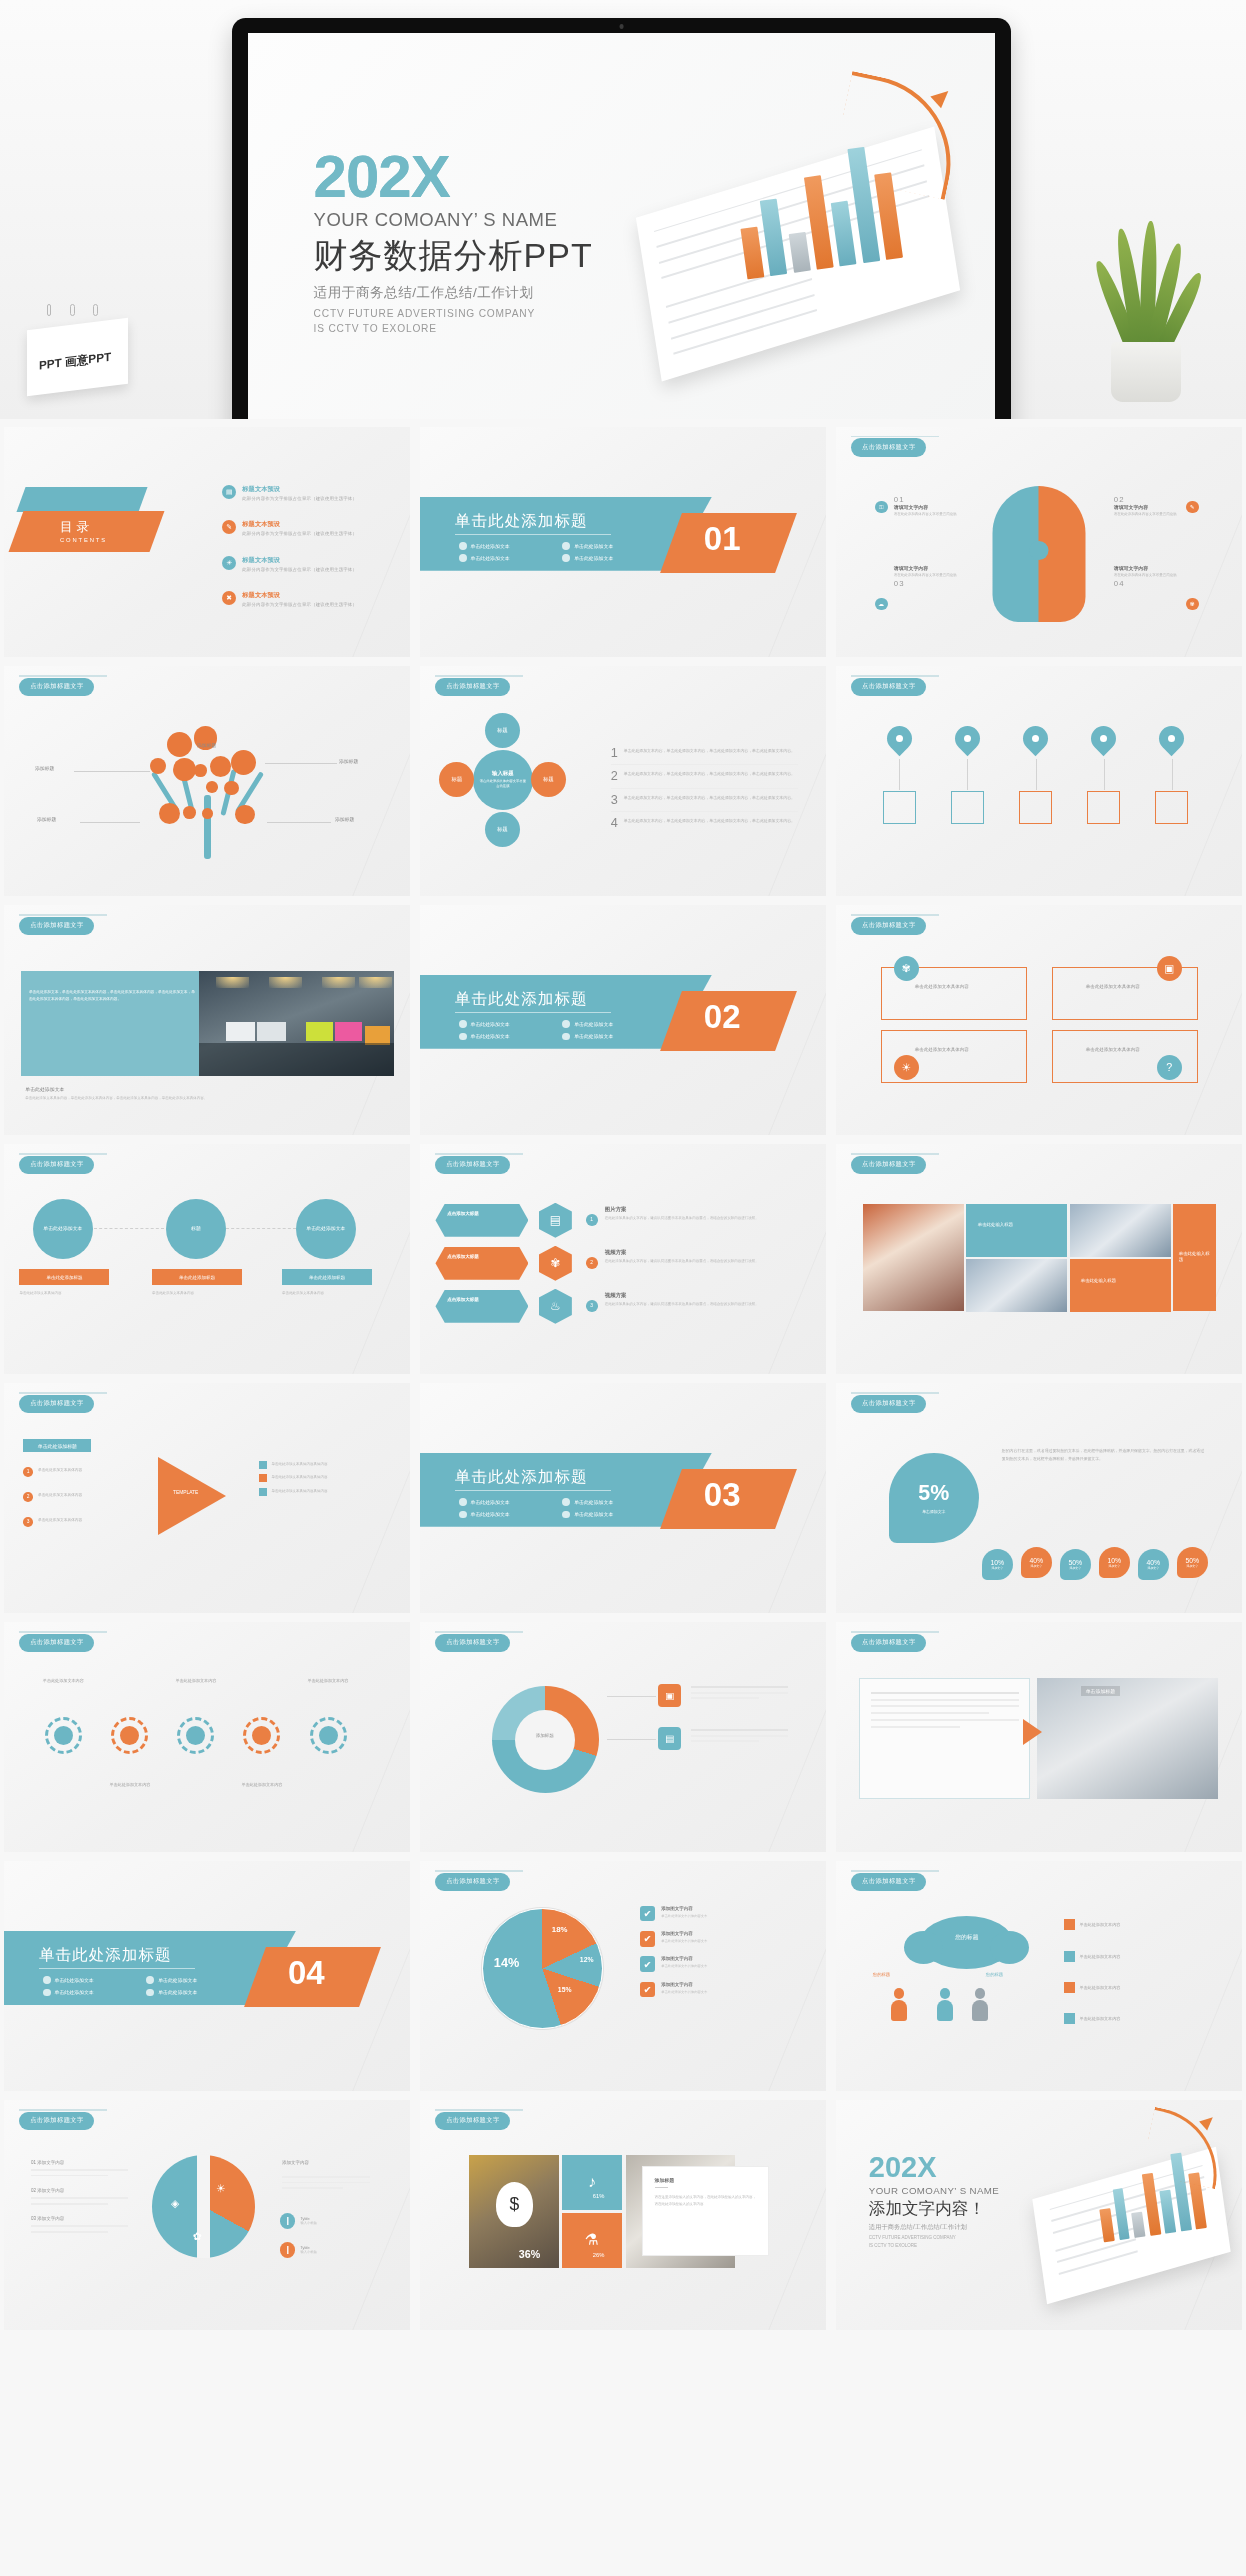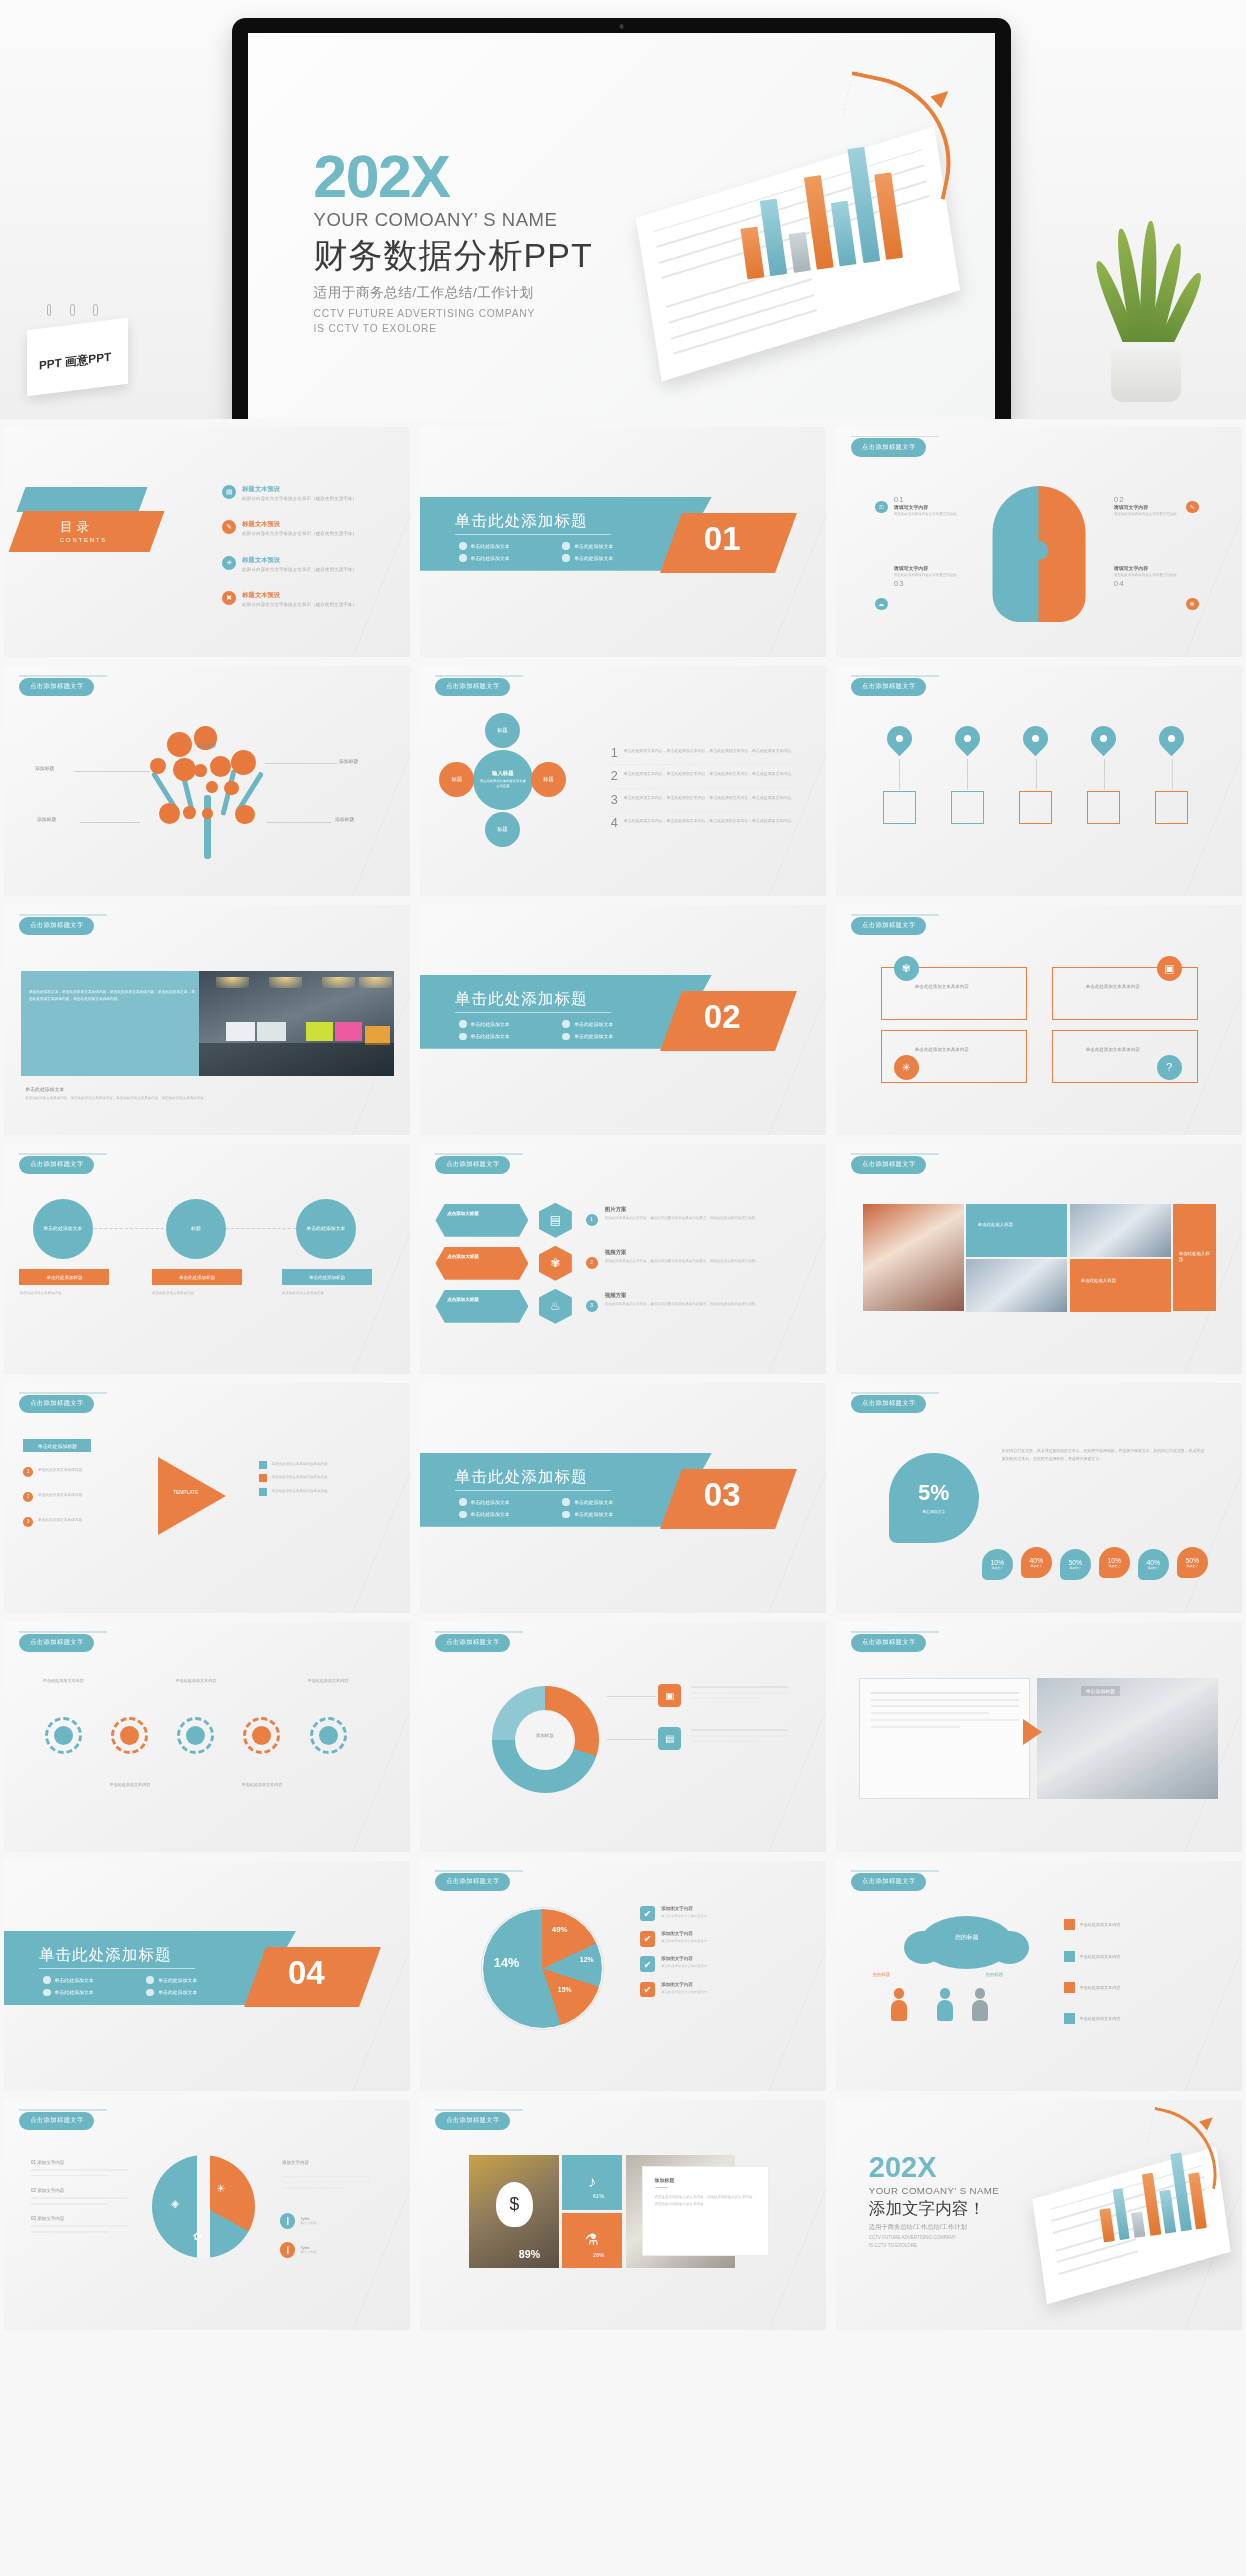--- a/index.html
+++ b/index.html
@@ -918,21 +918,21 @@
     </div>
   </div>
 
   <div class="thumb">
     <div class="pill-line"></div>
     <div class="pill">点击添加标题文字</div>
     <div class="pie" style="left:62px; top:47px; width:121px; height:121px; border:1.9px solid #fff;
          box-shadow:0 0 0 1px #e0e0e0;
          background:conic-gradient(#ea7f43 0 18%, #6cb6c4 18% 30%, #ea7f43 30% 45%, #6cb6c4 45% 100%);"></div>
     <div class="pie-lbl" style="left:74px; top:95px; font-size:12.7px">14%</div>
-    <div class="pie-lbl" style="left:132px;top:64px; font-size:7.8px">49%</div>
+    <div class="pie-lbl" style="left:132px;top:64px; font-size:7.8px">18%</div>
     <div class="pie-lbl" style="left:160px;top:95px; font-size:6.8px">12%</div>
     <div class="pie-lbl" style="left:138px;top:125px;font-size:6.8px">15%</div>
     <div style="position:absolute;left:220px;top:45px;width:156px">
       <div class="leg-row">
           <div class="chk">✔</div>
         <div>
             <div class="leg-h">添加图文字内容</div>
         <div class="leg-p">单击此处添加文本具体内容文本</div>
           </div>
         </div>
@@ -1045,21 +1045,21 @@
   </div>
 
   <div class="thumb">
     <div class="pill-line"></div>
     <div class="pill">点击添加标题文字</div>
     <div style="position:absolute;left:49px;top:55px;width:90px;height:113px;
          background:linear-gradient(150deg,#c9a24a,#8e7b5c 45%,#5a4f44)"></div>
     <div style="position:absolute;left:76px;top:82px;width:37px;height:45px;background:#fff;
          border-radius:50% 50% 45% 45%;display:flex;align-items:center;justify-content:center;
          font-size:17.5px;color:#2f2f2f">$</div>
-    <div style="position:absolute;left:99px;top:148px;color:#fff;font-size:10.7px;font-weight:bold">89%</div>
+    <div style="position:absolute;left:99px;top:148px;color:#fff;font-size:10.7px;font-weight:bold">36%</div>
     <div style="position:absolute;left:142px;top:55px;width:60px;height:55px;background:#6cb6c4;
          display:flex;align-items:center;justify-content:center;color:#fff;font-size:15.6px">♪</div>
     <div style="position:absolute;left:173px;top:93px;color:#fff;font-size:5.8px">61%</div>
     <div style="position:absolute;left:142px;top:113px;width:60px;height:55px;background:#ea7f43;
          display:flex;align-items:center;justify-content:center;color:#fff;font-size:15.6px">⚗</div>
     <div style="position:absolute;left:173px;top:152px;color:#fff;font-size:5.8px">26%</div>
     <div style="position:absolute;left:206px;top:55px;width:109px;height:113px" class="gray-photo"></div>
     <div style="position:absolute;left:222px;top:66px;width:127px;height:90px;background:#fff;
          border:1px solid #ededed;padding:9.7px 11.7px">
       <div style="font-size:4.9px;color:#6e6e6e;font-weight:bold">添加标题</div>

